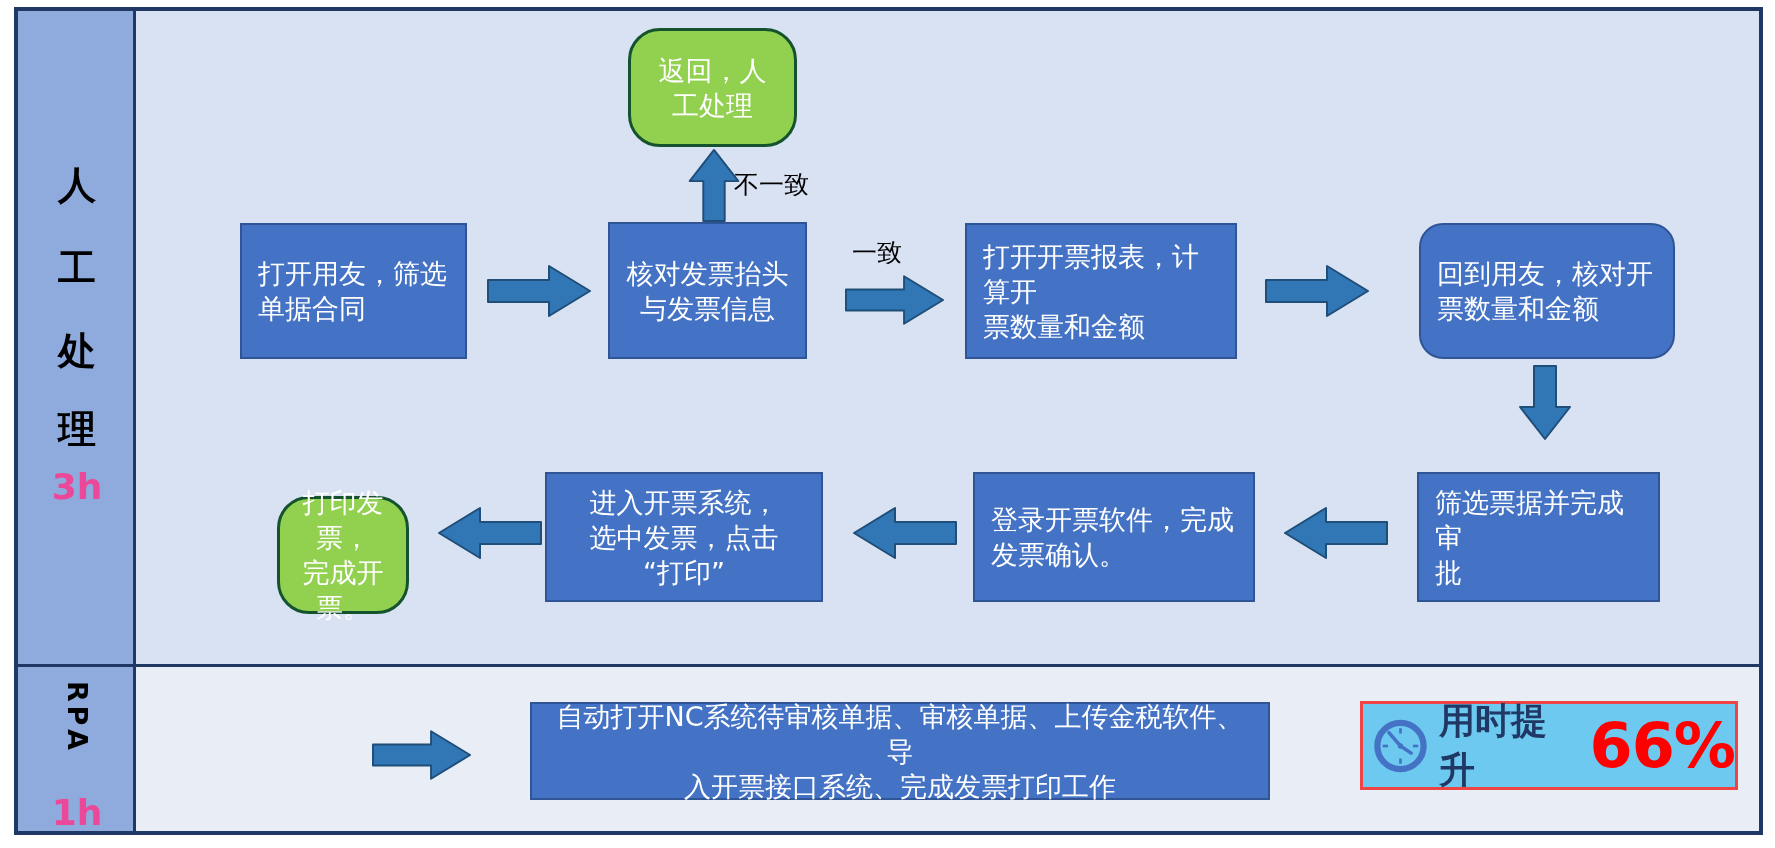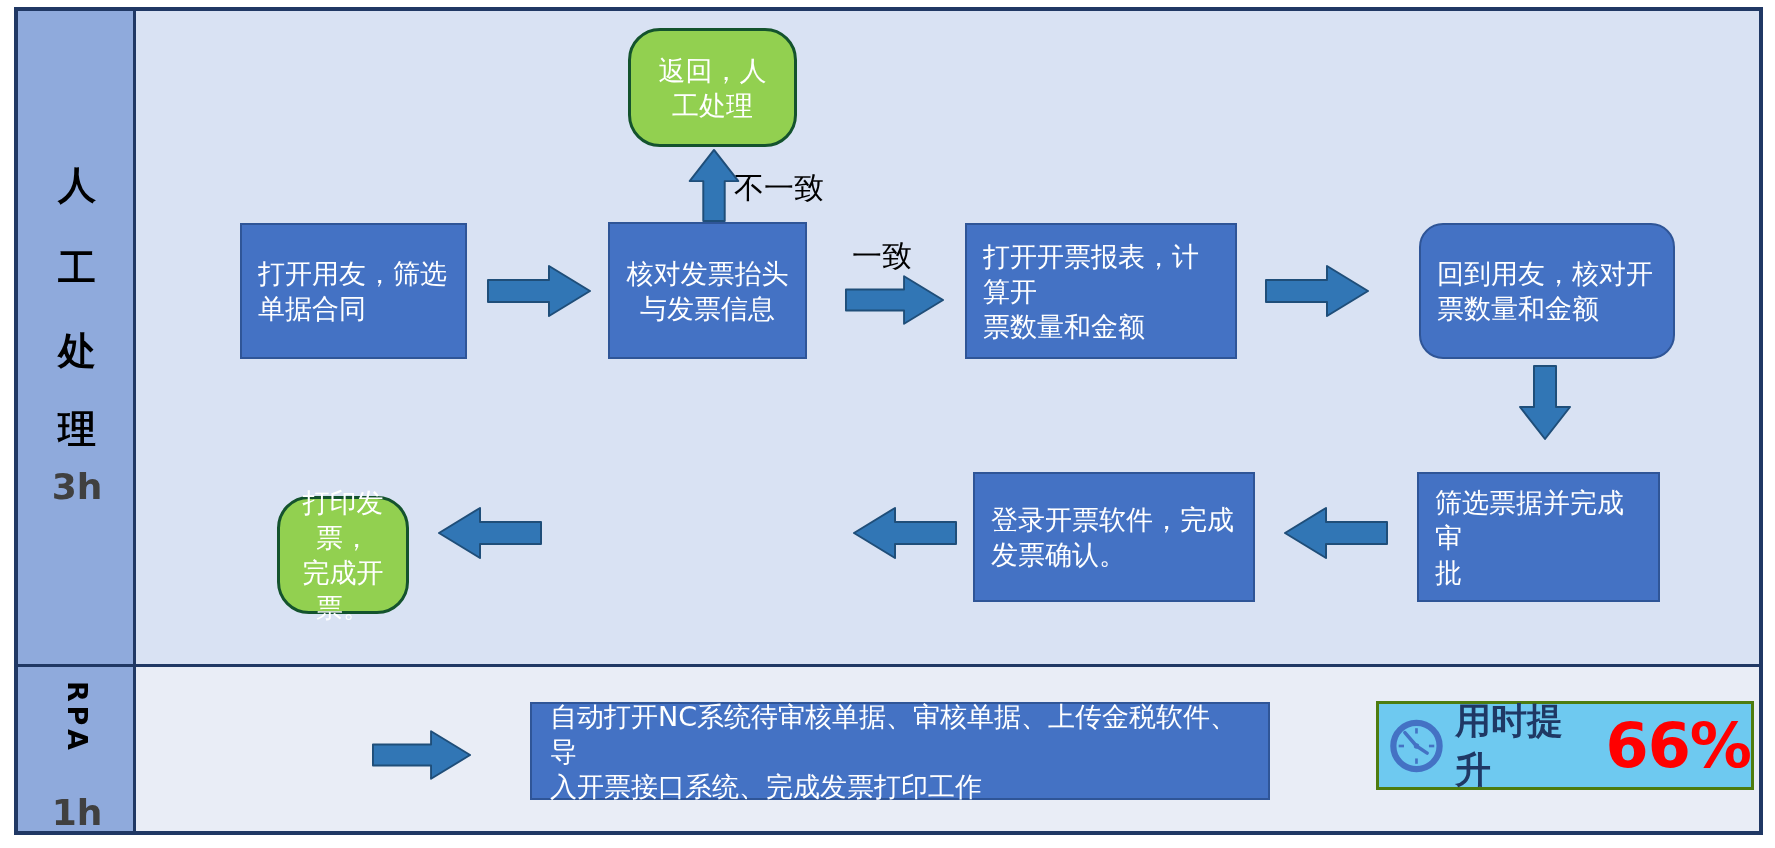--- a/index.html
+++ b/index.html
@@ -13,32 +13,32 @@
   .hdivider  { left:18px;  top:664px; width:1741px; height:3px;   background:#203864; }
   .frame     { left:14px;  top:7px;   width:1749px; height:828px; border:4px solid #203864; }
 
   .node { position:absolute; display:flex; align-items:center; white-space:pre-line;
           color:#ffffff; font-size:27px; line-height:35px; }
   .blue  { background:#4472C4; border:2px solid #2F5597; padding:6px 16px; }
   .green { background:#92D050; border:3px solid #14532d; border-radius:32px;
            justify-content:center; text-align:center; }
   .center { justify-content:center; text-align:center; }
 
-  .flow-label { position:absolute; color:#000000; font-size:30px;font-family:Liberation Mono, monospace; }
+  .flow-label { position:absolute; color:#000000; font-size:25px;font-family:Liberation Mono, monospace; }
 
   .sb-char { position:absolute; left:18px; width:118px; text-align:center;
              font-size:38px; font-weight:700; color:#000000; }
   .sb-time { position:absolute; left:18px; width:118px; text-align:center;
-             font-size:36px; font-weight:700; color:#404040; }
+             font-size:36px; font-weight:700; color:#ec4899; }
   .rpa-char { position:absolute; left:18px; width:118px; text-align:center;
               font-size:27px; font-weight:700; color:#000000; transform:rotate(90deg); }
 
   .result-box { position:absolute; left:1360px; top:701px; width:378px; height:89px;
-                background:#6EC9F0; border:3px solid #4d7c0f; display:flex;
-                align-items:center; padding-left:9px;margin-left:16px; }
+                background:#6EC9F0; border:3px solid #ef4444; display:flex;
+                align-items:center; padding-left:9px; }
   .result-label { color:#1F3864; font-size:36px; font-weight:600; margin-left:10px; }
   .result-value { color:#FF0000; font-size:62px; font-weight:800; margin-left:14px;
                   letter-spacing:-1px; }
 
   svg.arrow polygon { fill:#3176B5; stroke:#1F4E79; stroke-width:2; stroke-linejoin:round; }
 </style>
 </head>
 <body>
 
 <div class="canvas">
@@ -69,20 +69,23 @@
   <div class="node blue" style="left:1419px; top:223px; width:256px; height:136px;border-radius:24px;">回到用友，核对开
 票数量和金额</div>
 
   <div class="node green" style="left:628px; top:28px; width:169px; height:119px;">返回，人
 工处理</div>
 
   <div class="node blue" style="left:973px; top:472px; width:282px; height:130px;">登录开票软件，完成
 发票确认。</div>
   <div class="node blue" style="left:1417px; top:472px; width:243px; height:130px;">筛选票据并完成审
 批</div>
+  <div class="node blue center" style="left:545px; top:472px; width:278px; height:130px;">进入开票系统，
+选中发票，点击
+“打印”</div>
   <div class="node green" style="left:277px; top:474px; width:132px; height:118px;margin-top:22px;">打印发票，
 完成开票。</div>
 
   <div class="flow-label" style="left:734px; top:168px;">不一致</div>
   <div class="flow-label" style="left:852px; top:236px;">一致</div>
 
   <svg class="abs arrow" style="left:487px; top:263px;" width="105" height="56" viewBox="0 0 105 56">
       <polygon points="1,17 62,17 62,3 103,28 62,53 62,39 1,39"></polygon>
     </svg>
   <svg class="abs arrow" style="left:845px; top:272px;" width="100" height="56" viewBox="0 0 105 56">
@@ -106,21 +109,21 @@
   <svg class="abs arrow" style="left:852px; top:505px;" width="105" height="56" viewBox="0 0 105 56">
       <polygon points="104,17 43,17 43,3 2,28 43,53 43,39 104,39"></polygon>
     </svg>
   <svg class="abs arrow" style="left:437px; top:505px;" width="105" height="56" viewBox="0 0 105 56">
       <polygon points="104,17 43,17 43,3 2,28 43,53 43,39 104,39"></polygon>
     </svg>
 
   <svg class="abs arrow" style="left:372px; top:728px;" width="100" height="54" viewBox="0 0 105 56">
       <polygon points="1,17 62,17 62,3 103,28 62,53 62,39 1,39"></polygon>
     </svg>
-  <div class="node blue" style="left:530px; top:702px; width:740px; height:98px; padding:6px 18px;">自动打开NC系统待审核单据、审核单据、上传金税软件、导
+  <div class="node blue" style="left:530px; top:702px; width:740px; height:98px; padding:6px 18px;text-align:center;">自动打开NC系统待审核单据、审核单据、上传金税软件、导
 入开票接口系统、完成发票打印工作</div>
 
   <div class="result-box">
     <svg width="60" height="60" viewBox="0 0 64 64">
       <circle cx="32" cy="32" r="26" fill="none" stroke="#4472C4" stroke-width="7"></circle>
       <line x1="32" y1="12" x2="32" y2="18" stroke="#4472C4" stroke-width="3"></line>
       <line x1="32" y1="46" x2="32" y2="52" stroke="#4472C4" stroke-width="3"></line>
       <line x1="12" y1="32" x2="18" y2="32" stroke="#4472C4" stroke-width="3"></line>
       <line x1="46" y1="32" x2="52" y2="32" stroke="#4472C4" stroke-width="3"></line>
       <line x1="32" y1="32" x2="19" y2="17" stroke="#4472C4" stroke-width="4" stroke-linecap="round"></line>

